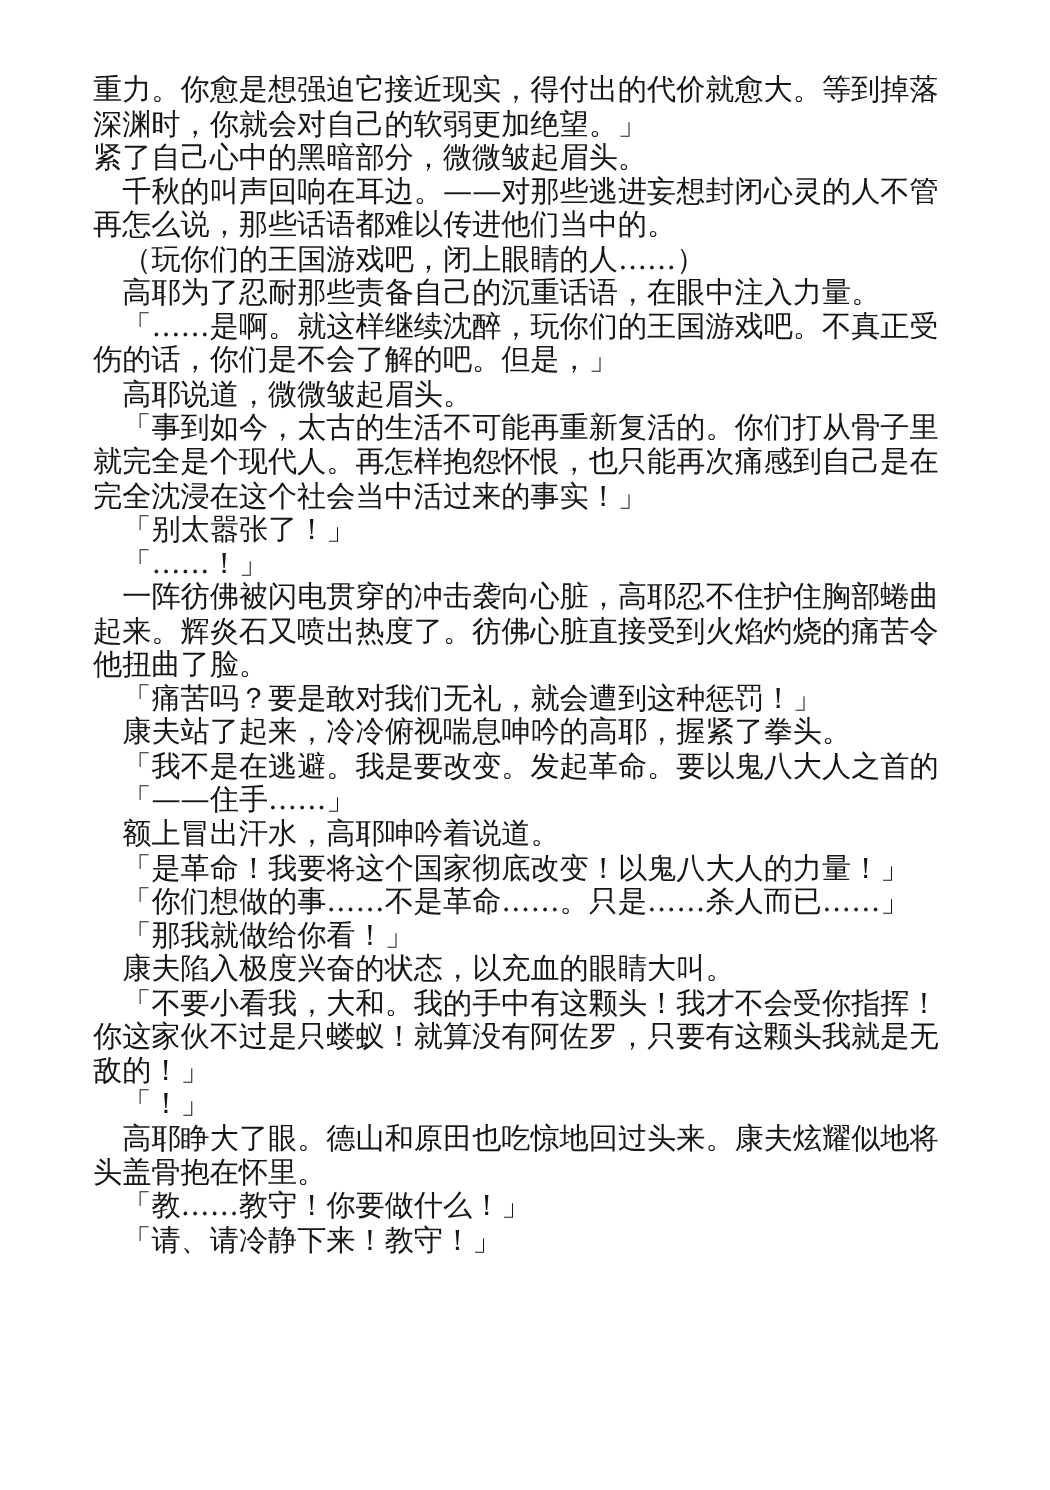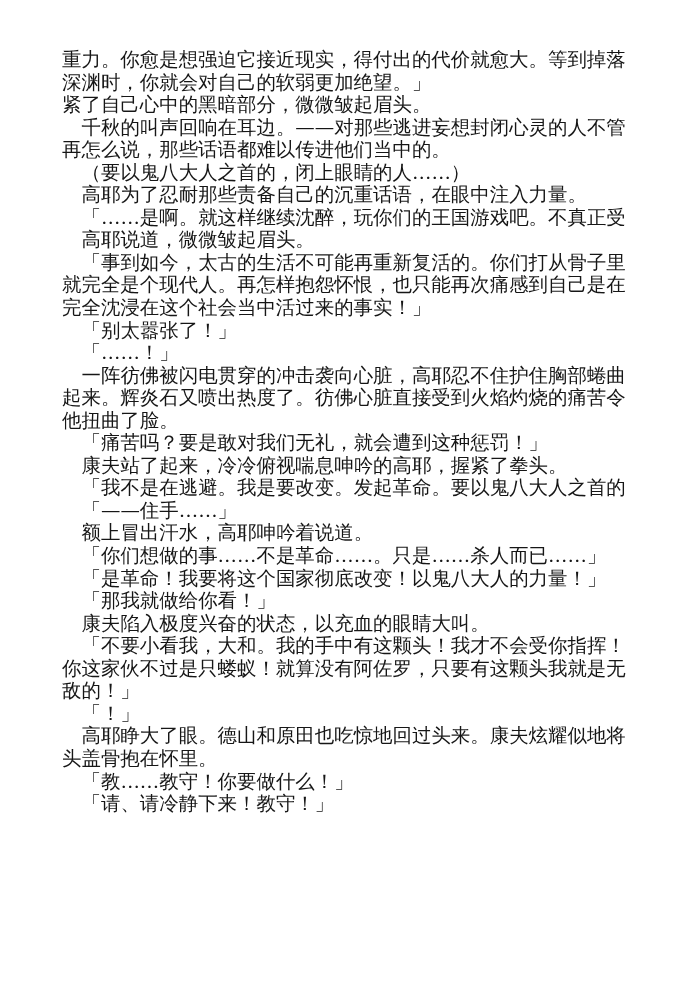--- a/index.html
+++ b/index.html
@@ -54,29 +54,30 @@
     <div class="paragraph">
       <span class="line">紧了自己心中的黑暗部分，微微皱起眉头。</span>
     </div>
 
     <div class="paragraph">
       <span class="line indent">千秋的叫声回响在耳边。——对那些逃进妄想封闭心灵的人不管</span>
       <span class="line">再怎么说，那些话语都难以传进他们当中的。</span>
     </div>
 
     <div class="paragraph">
-      <span class="line indent">（要以鬼八大人之首的，闭上眼睛的人……）</span>
+      <span class="line indent">（玩你们的王国游戏吧，闭上眼睛的人……）</span>
     </div>
 
     <div class="paragraph">
       <span class="line indent">高耶为了忍耐那些责备自己的沉重话语，在眼中注入力量。</span>
     </div>
 
     <div class="paragraph">
       <span class="line indent">「……是啊。就这样继续沈醉，玩你们的王国游戏吧。不真正受</span>
+      <span class="line">伤的话，你们是不会了解的吧。但是，」</span>
     </div>
 
     <div class="paragraph">
       <span class="line indent">高耶说道，微微皱起眉头。</span>
     </div>
 
     <div class="paragraph">
       <span class="line indent">「事到如今，太古的生活不可能再重新复活的。你们打从骨子里</span>
       <span class="line">就完全是个现代人。再怎样抱怨怀恨，也只能再次痛感到自己是在</span>
       <span class="line">完全沈浸在这个社会当中活过来的事实！」</span>
@@ -110,25 +111,25 @@
 
     <div class="paragraph">
       <span class="line indent">「——住手……」</span>
     </div>
 
     <div class="paragraph">
       <span class="line indent">额上冒出汗水，高耶呻吟着说道。</span>
     </div>
 
     <div class="paragraph">
-      <span class="line indent">「你们想做的事……不是革命……。只是……杀人而已……」</span>
+      <span class="line indent">「是革命！我要将这个国家彻底改变！以鬼八大人的力量！」</span>
     </div>
 
     <div class="paragraph">
-      <span class="line indent">「是革命！我要将这个国家彻底改变！以鬼八大人的力量！」</span>
+      <span class="line indent">「你们想做的事……不是革命……。只是……杀人而已……」</span>
     </div>
 
 
     <div class="paragraph">
       <span class="line indent">「那我就做给你看！」</span>
     </div>
 
     <div class="paragraph">
       <span class="line indent">康夫陷入极度兴奋的状态，以充血的眼睛大叫。</span>
     </div>

